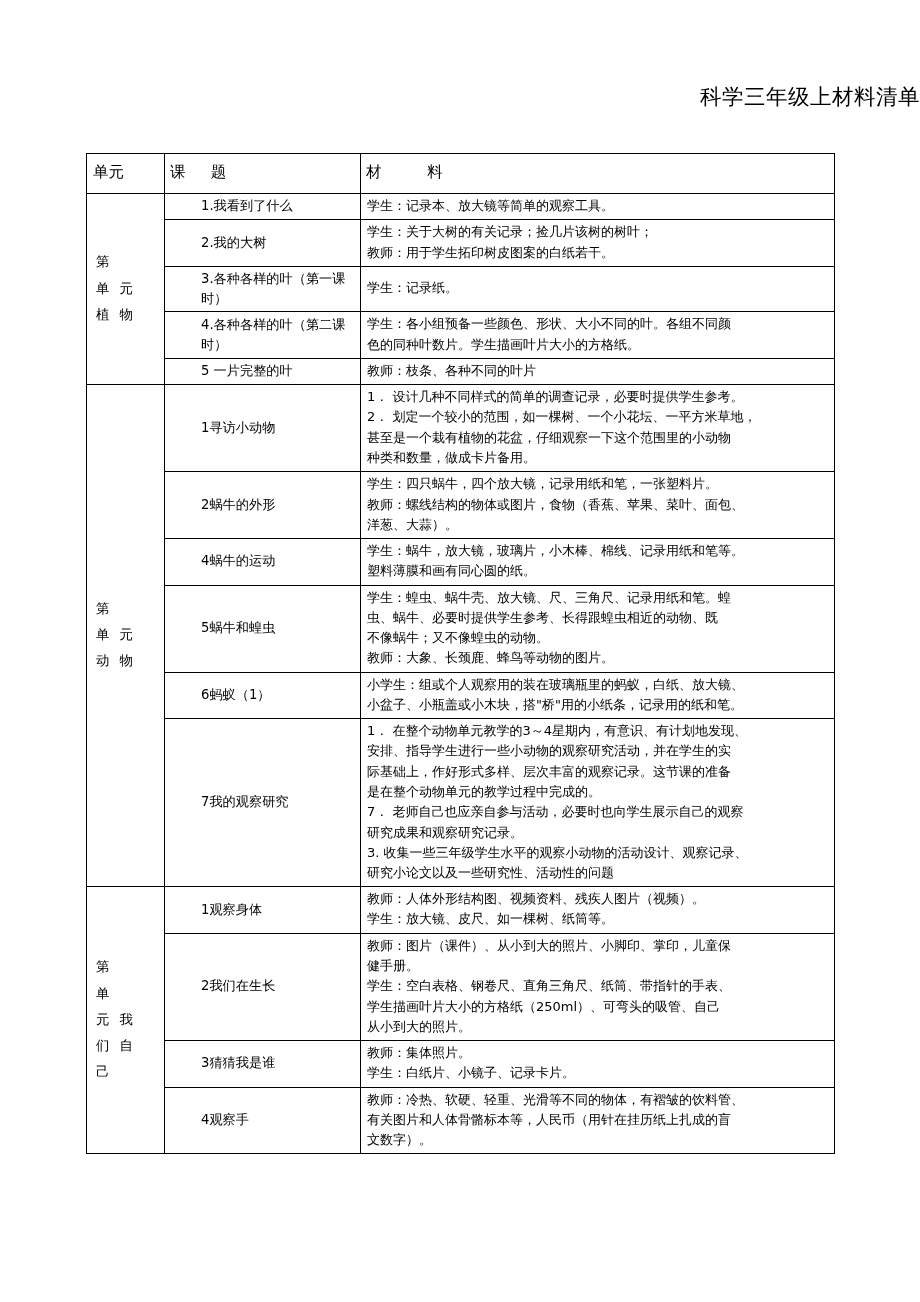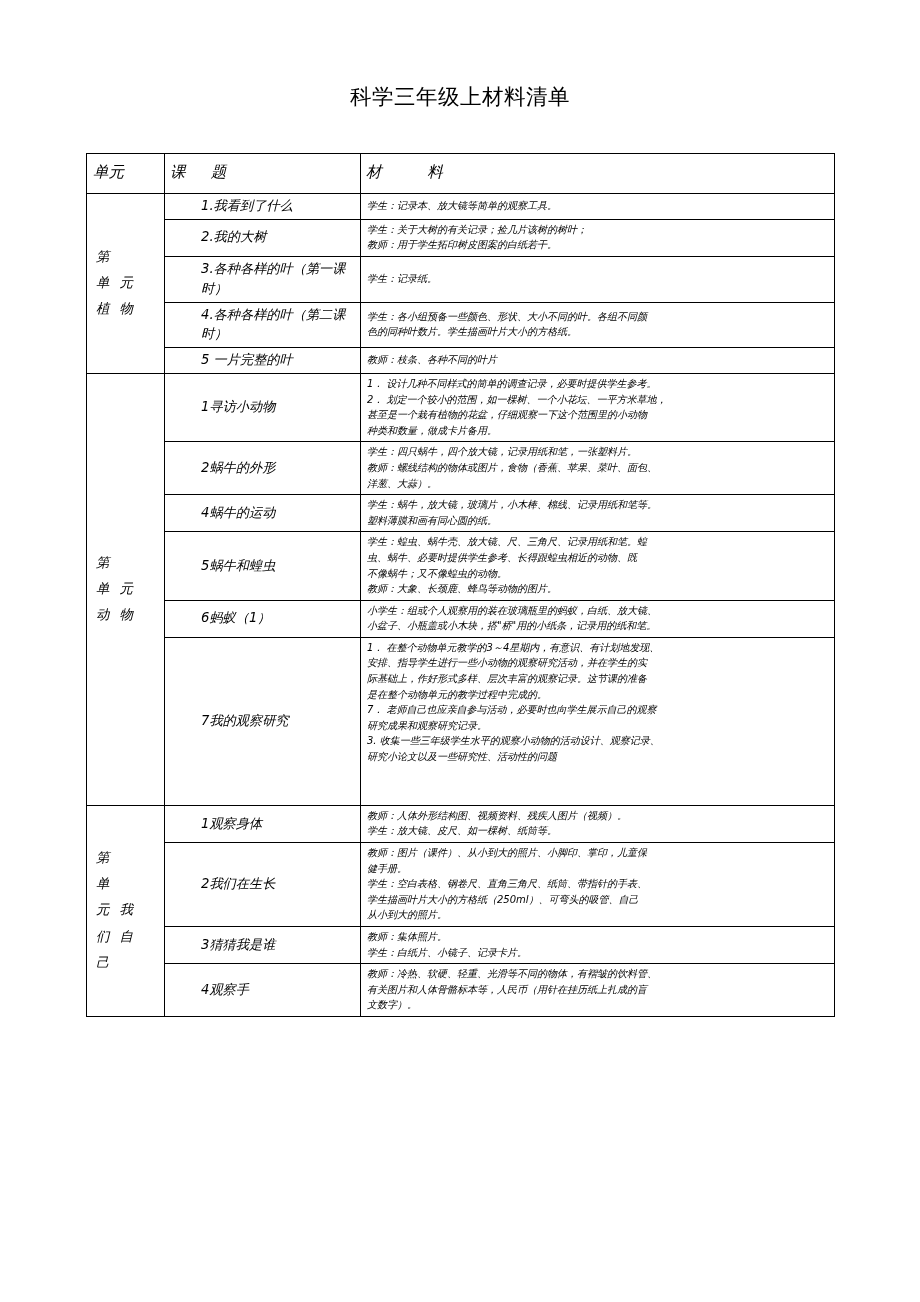--- a/index.html
+++ b/index.html
@@ -15,40 +15,39 @@
     overflow: hidden;
   }
   .page {
     position: relative;
     width: 920px;
     height: 1302px;
     box-sizing: border-box;
     padding: 0;
   }
   .doc-title {
-    text-align: center;
+    text-align: right;
     font-family: "DejaVu Sans", "Liberation Sans", sans-serif;
     font-size: 21.5px;
     font-weight: 500;
     letter-spacing: 0.5px;
     margin: 0;
     padding-top: 82px;
   }
   .table-wrap {
     margin: 0 auto;
     padding-top: 42px;
     width: 748px;
   }
   table.materials {
     border-collapse: collapse;
     table-layout: fixed;
     width: 748px;
     font-size: 13.2px;
     line-height: 1.52;
-    font-style: italic;
   }
   table.materials col.c-unit  { width: 78px; }
   table.materials col.c-title { width: 196px; }
   table.materials col.c-mat   { width: 474px; }
 
   table.materials td,
   table.materials th {
     border: 1px solid #000000;
     vertical-align: middle;
     padding: 2px 5px 3px 6px;
@@ -81,21 +80,21 @@
     letter-spacing: 0.22em;
     padding-left: 0.22em;
     white-space: nowrap;
   }
 
   td.title-cell {
     font-size: 13.2px;
     line-height: 1.5;
   }
   td.mat-cell {
-    font-size: 10px;
+    font-size: 13px;
     line-height: 1.56;
     padding-top: 3px;
     padding-bottom: 3px;
   }
   td.mat-cell .ln {
     display: block;
     white-space: nowrap;
   }
   
   td.mat-cell.clipped {

